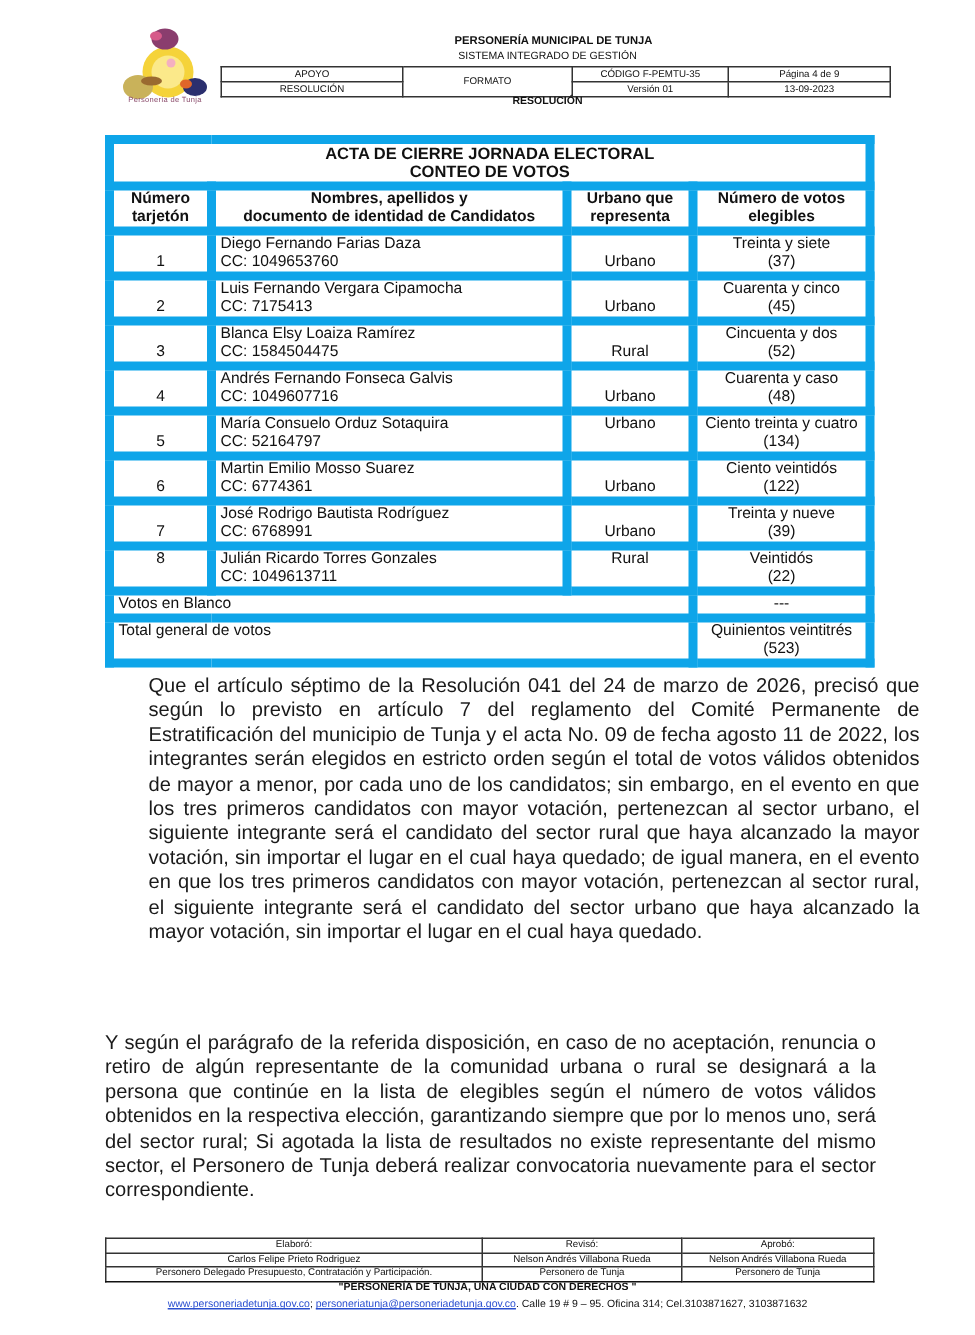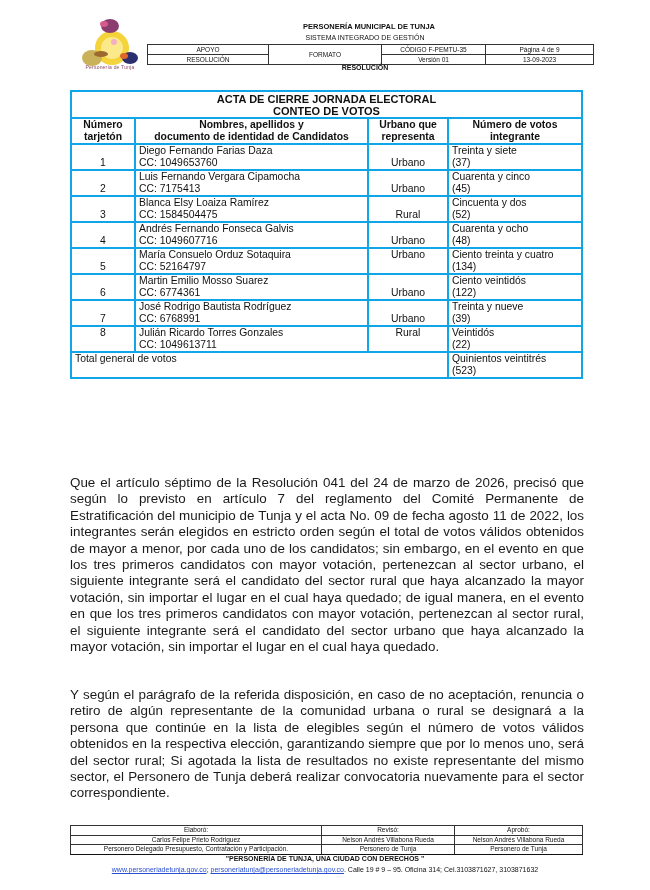--- a/index.html
+++ b/index.html
@@ -16,38 +16,38 @@
              font-size:7px; padding-left:80px; box-sizing:border-box; }
   table.hdr { position:absolute; left:147px; top:44px; width:447px; border-collapse:collapse;
               font-size:6.5px; }
   table.hdr td { border:1px solid #333; text-align:center; padding:0; height:9px; line-height:9px; }
   .hdr-res { position:absolute; left:0; width:650px; top:64px; text-align:center; font-size:7px;
              font-weight:bold; padding-left:80px; box-sizing:border-box; }
 
   
   table.votes { position:absolute; left:70px; top:90px; width:513px; border-collapse:collapse;
                 font-size:10.4px; line-height:12px; }
-  table.votes td { border:2px solid #0ea5e9; padding:0 3px; vertical-align:top; }
+  table.votes td { border:6px solid #0ea5e9; padding:0 3px; vertical-align:top; }
   table.votes .title { text-align:center; font-weight:bold; font-size:11px; line-height:12px;
                        padding:1px 0 0 0; }
   table.votes .colh { text-align:center; font-weight:bold; }
   .c-num { width:56px; text-align:center; }
   .c-name { width:225px; }
   .c-sector { width:72px; text-align:center; }
-  .c-votes { text-align:left; }
+  .c-votes { text-align:center; }
   .cell-bottom { vertical-align:bottom !important; }
   .cell-top { vertical-align:top !important; }
   .num-cell { text-align:center; vertical-align:bottom !important; }
   .summary td { padding:0 3px; }
   .bold { font-weight:normal; }
 
   
   .para { position:absolute; left:70px; width:514px; font-size:13.4px; line-height:16.4px;
           text-align:justify; color:#1a1a1a; }
-  .p1 { top:475px; }
+  .p1 { top:449px;margin-left:29px; }
   .p2 { top:687px; }
 
   
   table.sign { position:absolute; left:70px; top:825px; width:513px; border-collapse:collapse;
                font-size:6.5px; }
   table.sign td { border:1px solid #333; text-align:center; padding:0; height:8.5px; line-height:8.5px; }
   table.sign tr:last-child td { border-bottom:1.5px solid #111; }
   .slogan { position:absolute; left:0; width:650px; top:855px; text-align:center; font-size:7px;
             font-weight:bold; }
   .contact { position:absolute; left:0; width:650px; top:866px; text-align:center; font-size:7px; }
@@ -107,21 +107,21 @@
     <td class="c-name colh">
       <div>Nombres, apellidos y</div>
       <div>documento de identidad de Candidatos</div>
     </td>
     <td class="c-sector colh">
       <div>Urbano que</div>
       <div>representa</div>
     </td>
     <td class="colh">
       <div>Número de votos</div>
-      <div>integrante</div>
+      <div>elegibles</div>
     </td>
   </tr>
 
   <tr>
     <td class="num-cell">1</td>
     <td>
           <div>Diego Fernando Farias Daza</div>
           <div>CC: 1049653760</div>
         </td>
     <td class="c-sector cell-bottom">Urbano</td>
@@ -155,21 +155,21 @@
         </td>
   </tr>
   <tr>
     <td class="num-cell">4</td>
     <td>
           <div>Andrés Fernando Fonseca Galvis</div>
           <div>CC: 1049607716</div>
         </td>
     <td class="c-sector cell-bottom">Urbano</td>
     <td class="c-votes">
-          <div>Cuarenta y ocho</div>
+          <div>Cuarenta y caso</div>
           <div>(48)</div>
         </td>
   </tr>
 
   <tr>
     <td class="num-cell">5</td>
     <td>
           <div>María Consuelo Orduz Sotaquira</div>
           <div>CC: 52164797</div>
         </td>
@@ -211,20 +211,24 @@
           <div>Julián Ricardo Torres Gonzales</div>
           <div>CC: 1049613711</div>
         </td>
     <td class="c-sector cell-top">Rural</td>
     <td class="c-votes">
           <div>Veintidós</div>
           <div>(22)</div>
         </td>
   </tr>
 
+  <tr class="summary">
+    <td colspan="3">Votos en Blanco</td>
+    <td class="c-votes">---</td>
+  </tr>
   <tr class="summary">
     <td colspan="3" class="bold">Total general de votos</td>
     <td class="c-votes bold">
           <div>Quinientos veintitrés</div>
           <div>(523)</div>
         </td>
   </tr>
 </tbody>
   </table>
 

